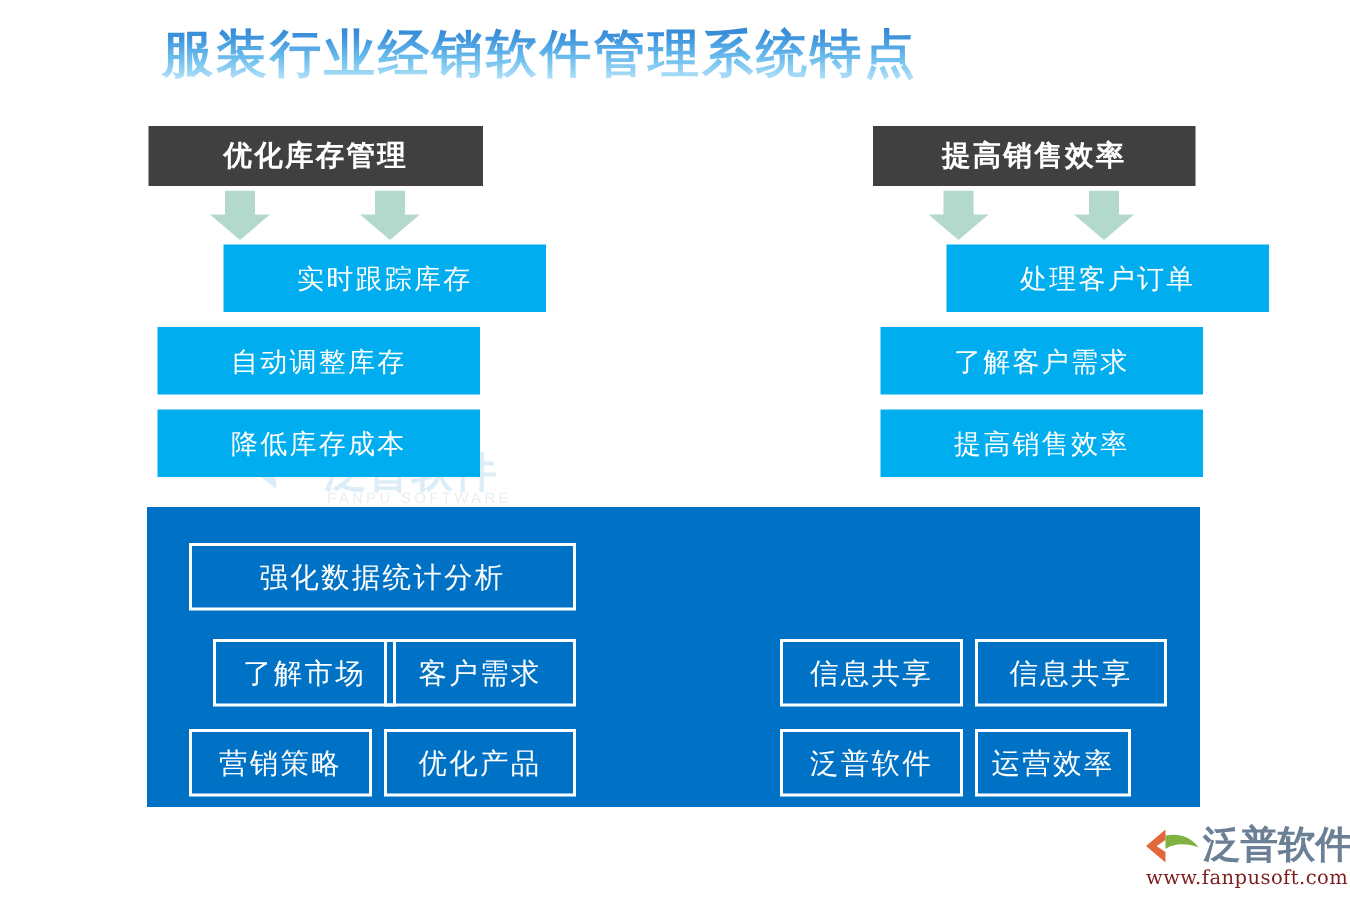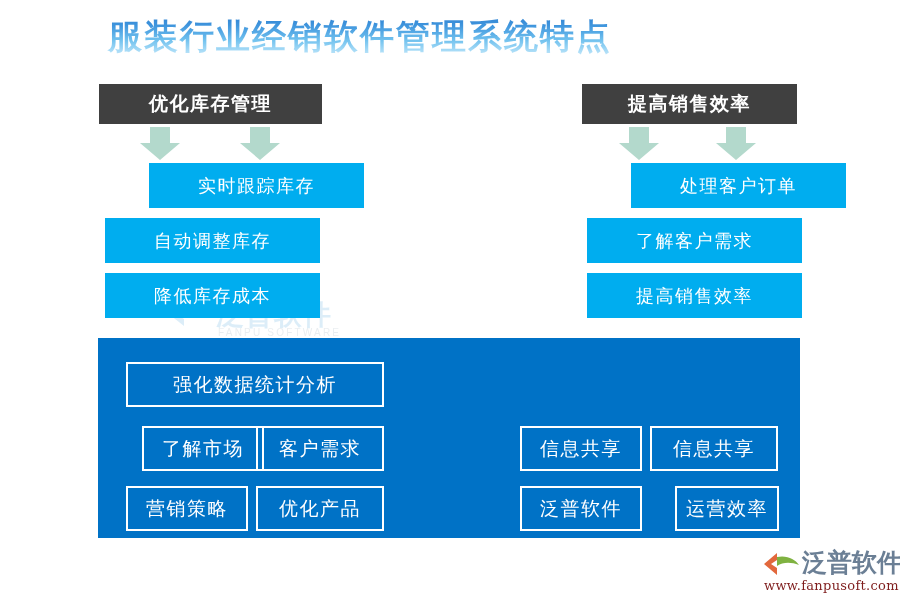--- a/index.html
+++ b/index.html
@@ -88,21 +88,21 @@
   #pb-l-wide {left:28px; top:24px;  width:258px;height:45px;}
   #pb-l-r1c1 {left:28px; top:88px;  width:122px;height:45px;margin-left:16px;}
   #pb-l-r1c2 {left:158px;top:88px;  width:128px;height:45px;}
   #pb-l-r2c1 {left:28px; top:148px; width:122px;height:45px;}
   #pb-l-r2c2 {left:158px;top:148px; width:128px;height:45px;}
   
   #pb-r-wide {left:422px;top:24px;  width:258px;height:45px;}
   #pb-r-r1c1 {left:422px;top:88px;  width:122px;height:45px;}
   #pb-r-r1c2 {left:552px;top:88px;  width:128px;height:45px;}
   #pb-r-r2c1 {left:422px;top:148px; width:122px;height:45px;}
-  #pb-r-r2c2 {left:552px;top:148px; width:104px;height:45px;margin-left:25px;}
+  #pb-r-r2c2 {left:552px;top:148px; width:104px;height:45px;}
 
   
   .logo{position:absolute;left:762px;top:548px;width:132px;height:46px;}
   .logo-mark{position:absolute;left:0;top:2px;width:38px;height:28px;}
   .logo-cn{
     position:absolute;left:40px;top:-2px;
     font-size:25px;font-weight:bold;color:#6b7f95;
     font-family:"DejaVu Sans","Liberation Sans",sans-serif;
     letter-spacing:0px;white-space:nowrap;
   }

